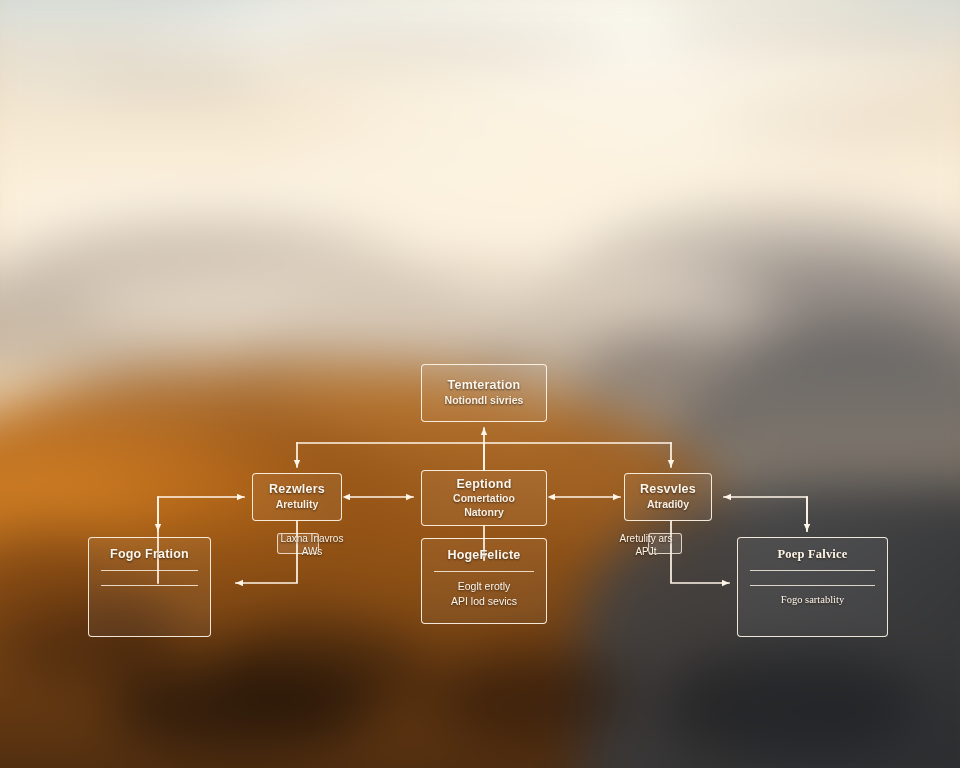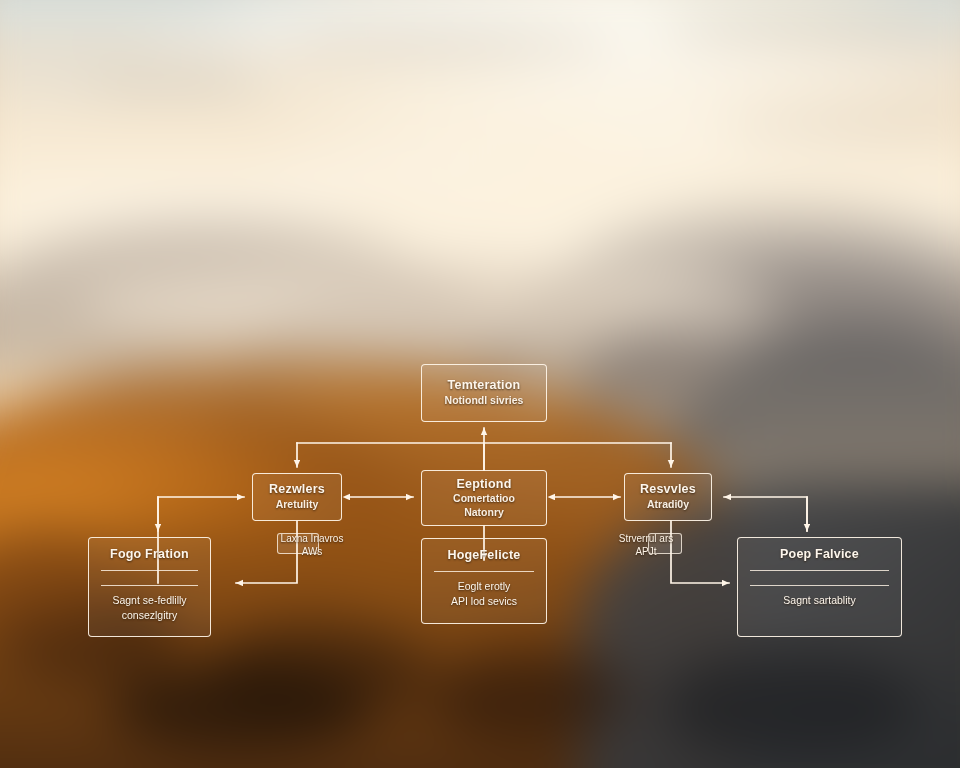--- a/index.html
+++ b/index.html
@@ -187,21 +187,21 @@
     padding: 0 9px;
   }
 
   
   #node-top       { left: 421px; top: 364px; width: 126px; height: 58px; }
   #node-left-mid  { left: 252px; top: 473px; width: 90px;  height: 48px; }
   #node-center    { left: 421px; top: 470px; width: 126px; height: 56px; }
   #node-right-mid { left: 624px; top: 473px; width: 88px;  height: 48px; }
   #node-left-bot  { left: 88px;  top: 537px; width: 123px; height: 100px; }
   #node-center-bot{ left: 421px; top: 538px; width: 126px; height: 86px; }
-  #node-right-bot { left: 737px; top: 537px; width: 165px; height: 100px; }
+  #node-right-bot { left: 737px; top: 537px; width: 151px; height: 100px; font-family: Liberation Serif, serif; }
 
   
   .edge-label {
     position: absolute;
     color: #fdf3e6;
     font-size: 10px;
     line-height: 1.25;
     text-align: center;
     text-shadow: 0 1px 2px rgba(40,24,10,0.8);
     white-space: nowrap;
@@ -319,50 +319,46 @@
 
     <div class="node" id="node-right-mid">
       <div class="title">Resvvles</div>
       <div class="sub">Atradi0y</div>
     </div>
 
     <div class="node card" id="node-left-bot">
       <div class="title">Fogo Fration</div>
       <div class="rule"></div>
       <div class="rule" style="margin-top:7px"></div>
-      <div class="body">
-        <div>Sagnt se-fedlilly</div>
-        <div>consezlgitry</div>
-      </div>
     </div>
 
     <div class="node card" id="node-center-bot">
       <div class="title">HogeFelicte</div>
       <div class="rule"></div>
       <div class="body">
         <div>Eoglt erotly</div>
         <div>API lod sevics</div>
       </div>
     </div>
 
     <div class="node card" id="node-right-bot">
       <div class="title">Poep Falvice</div>
       <div class="rule"></div>
       <div class="rule" style="margin-top:7px"></div>
       <div class="body">
-        <div>Sagnt sartablity</div>
+        <div>Fogo sartablity</div>
       </div>
     </div>
 
     <div class="edge-chip" id="chip-left"></div>
     <div class="edge-label" id="label-left">
       <div>Laxna Inavros</div>
       <div>AWs</div>
     </div>
 
     <div class="edge-chip" id="chip-right"></div>
     <div class="edge-label" id="label-right">
-      <div>Strverrul ars</div>
+      <div>Aretulity ars</div>
       <div>APJt</div>
     </div>
 
   </div>
 </div>
 
 </body></html>

